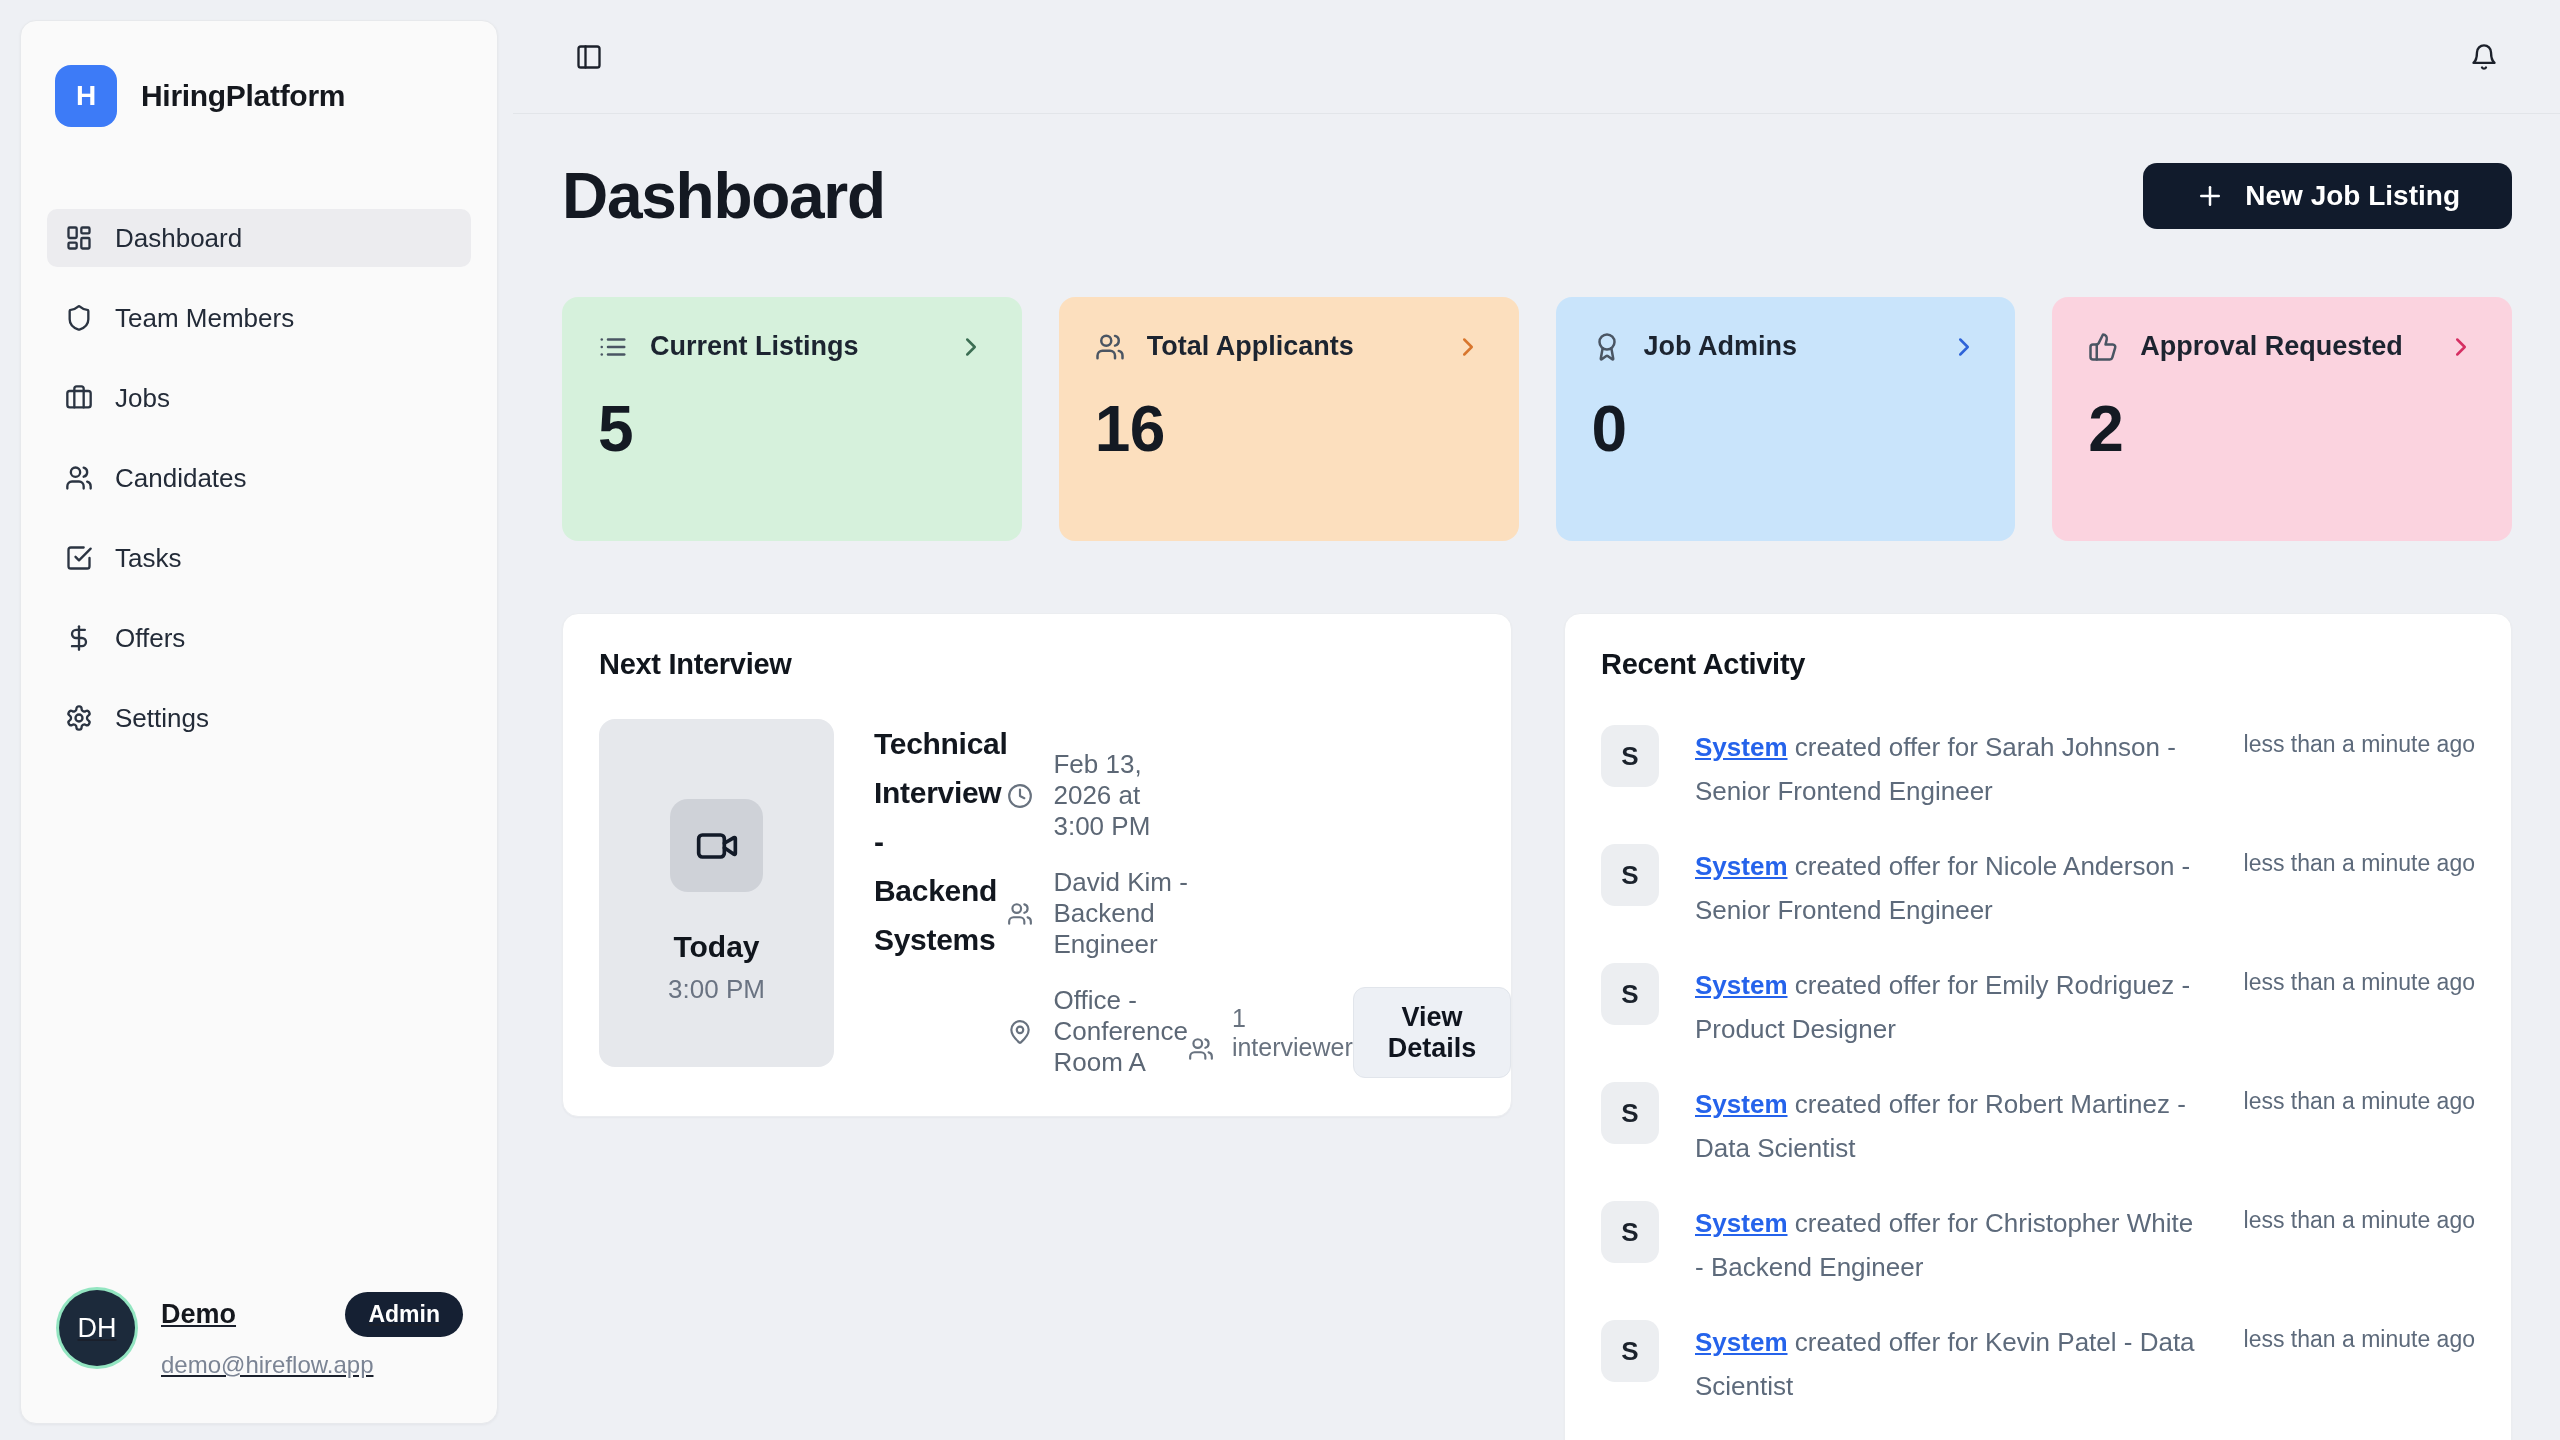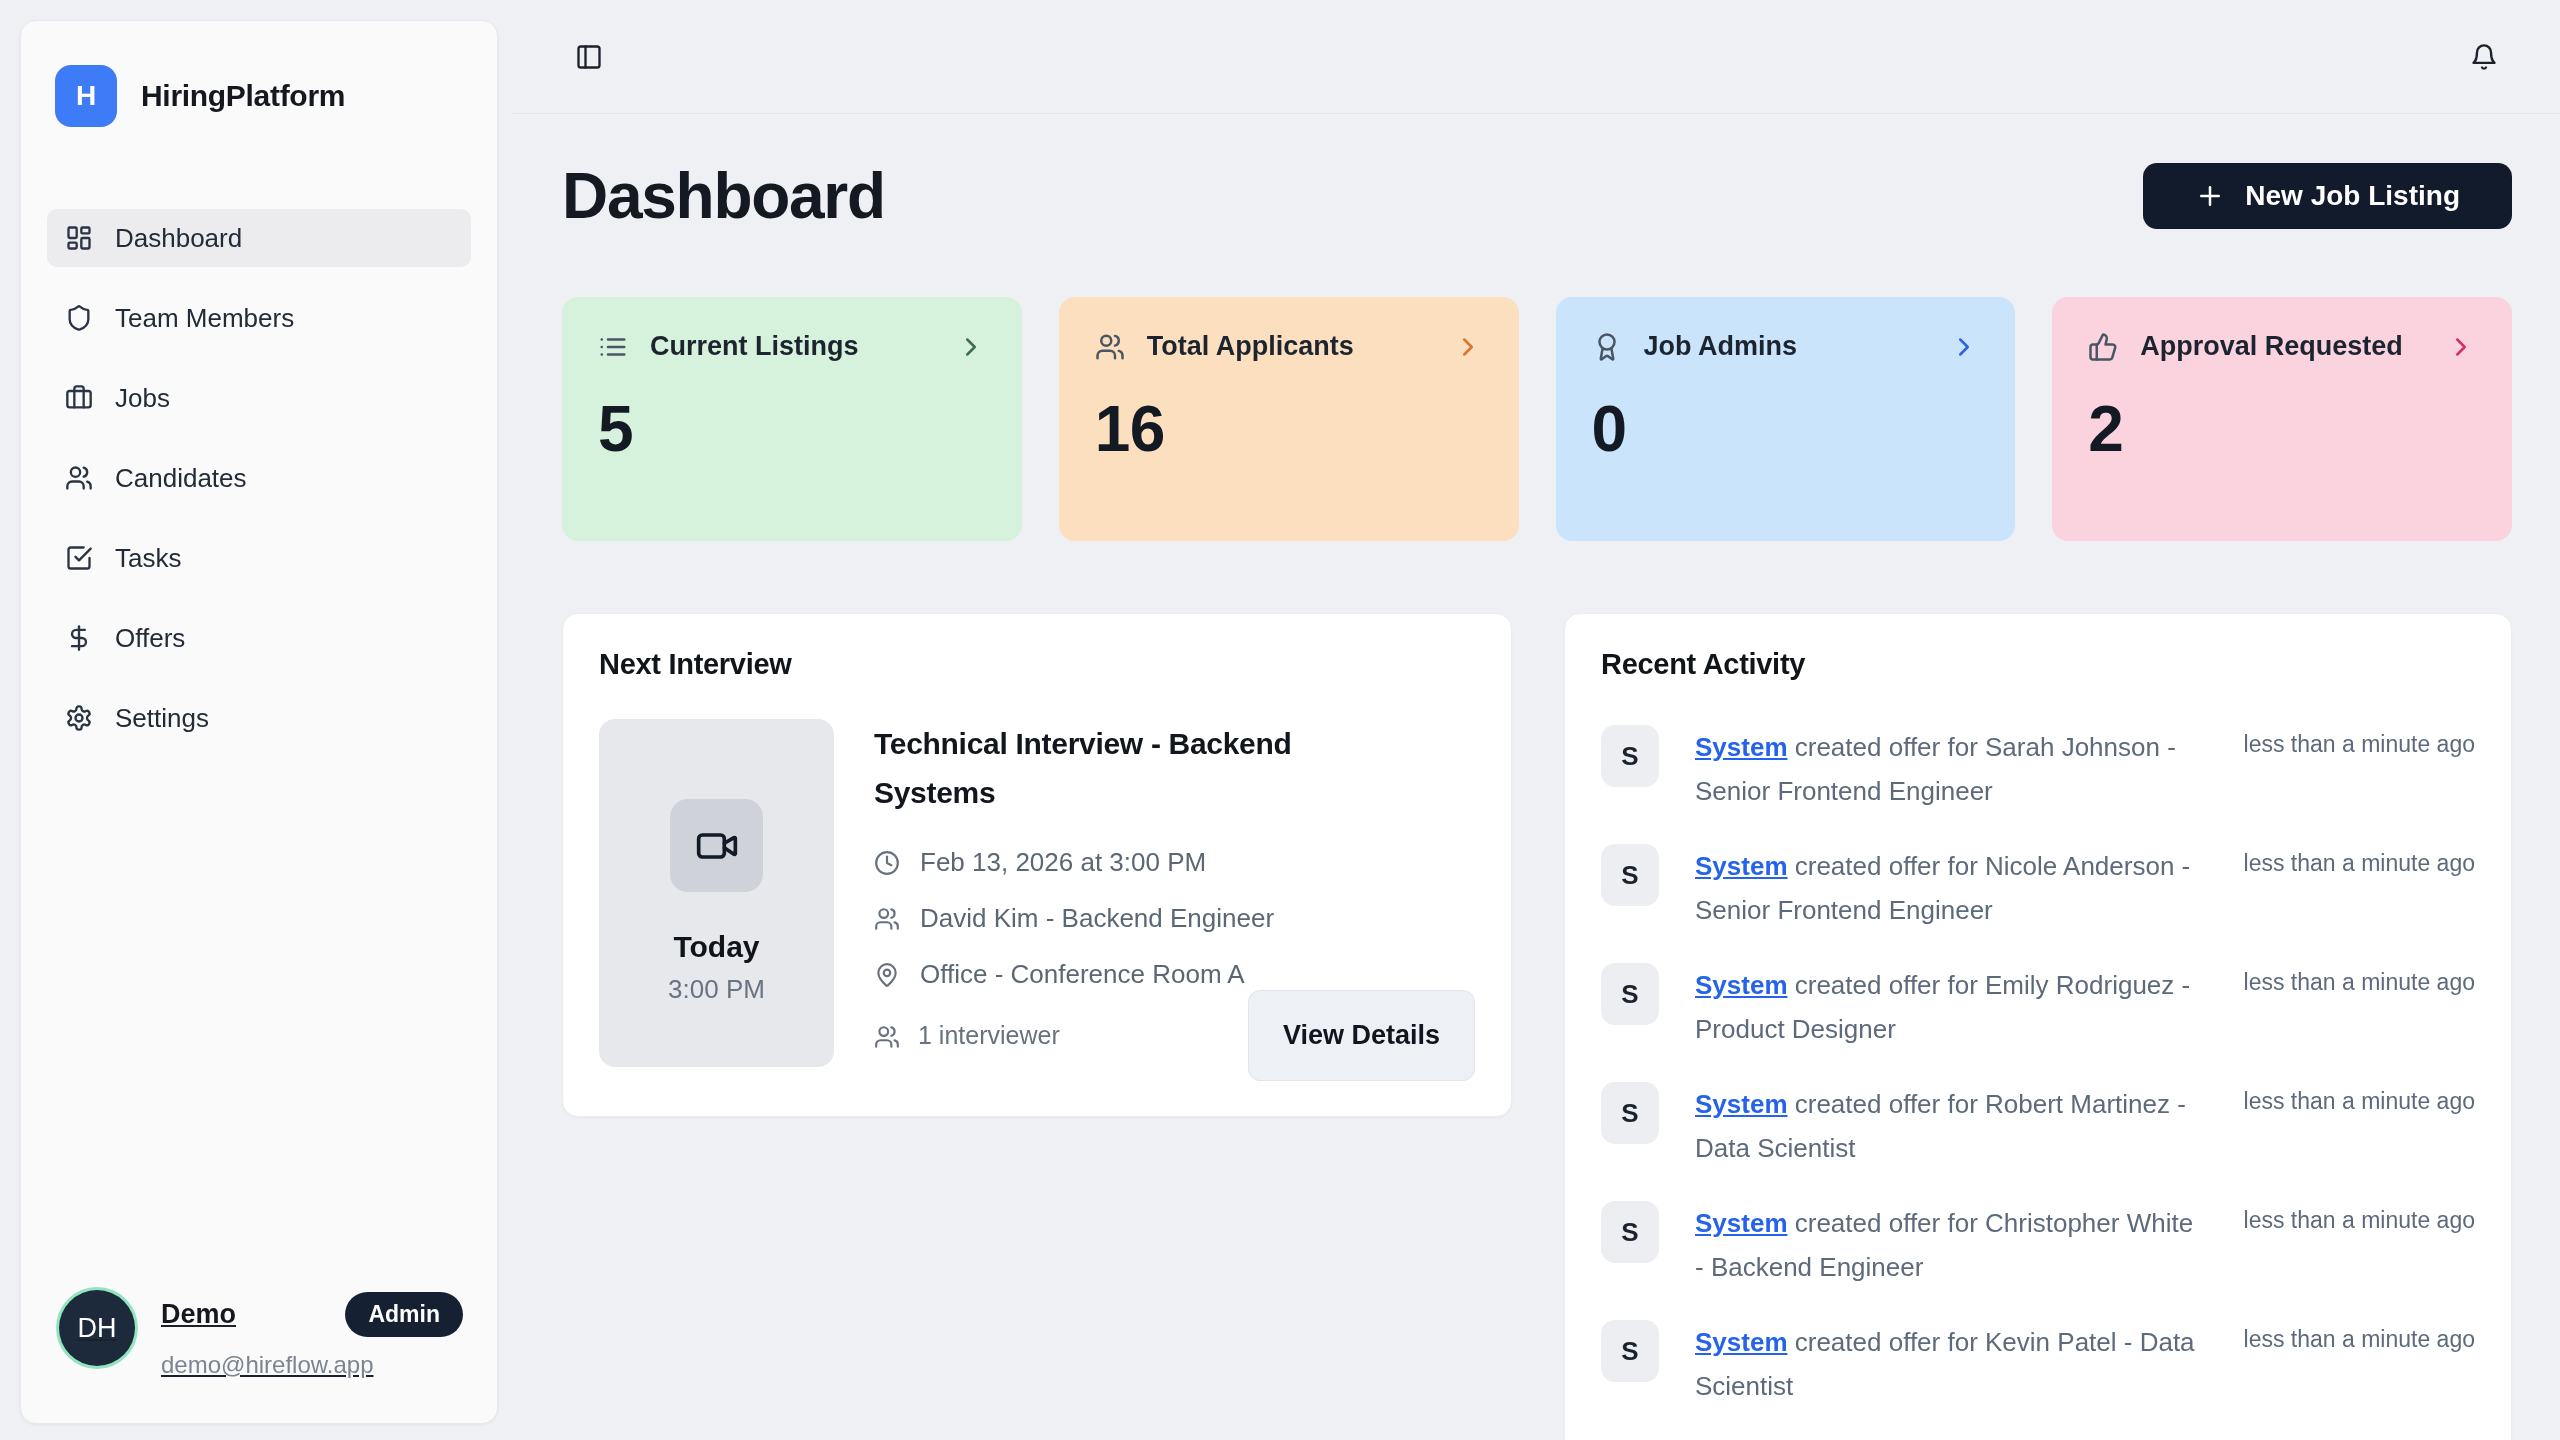--- a/index.html
+++ b/index.html
@@ -96,21 +96,21 @@
     width:235px; height:348px; background:#e6e8ec; border-radius:16px;
     display:flex; flex-direction:column; align-items:center; padding-top:80px; flex:none;
   }
   .iv-tile {
     width:93px; height:93px; background:#cfd2d8; border-radius:18px;
     display:flex; align-items:center; justify-content:center;
   }
   .iv-tile .ic { width:44px; height:44px; color:#121a28; }
   .iv-day { margin-top:38px; font-size:30px; font-weight:bold; color:#10151c; }
   .iv-time { margin-top:10px; font-size:26px; color:#6a7382; }
-  .iv-right { flex:1; display:flex; flex-direction:column; }
+  .iv-right { flex:1; display:flex; }
   .iv-title { font-size:30px; font-weight:600; color:#12171f; line-height:49px; max-width:480px; letter-spacing:-.01em; }
   .iv-meta { margin-top:30px; display:flex; flex-direction:column; gap:25px; }
   .iv-meta-row { display:flex; align-items:center; gap:20px; font-size:26px; color:#5c6775; }
   .iv-meta-row .ic { width:26px; height:26px; color:#68727f; }
   .iv-bottom { margin-top:auto; display:flex; align-items:center; justify-content:space-between; }
   .iv-count { display:flex; align-items:flex-end; gap:18px; font-size:25px; color:#68727f; }
   .iv-count .ic { width:26px; height:26px; }
   .view-details-btn {
     height:91px; padding:0 34px; background:#edf0f5; border:1px solid #e1e5eb;
     border-radius:12px; font-size:27px; font-weight:600; color:#10151f;

